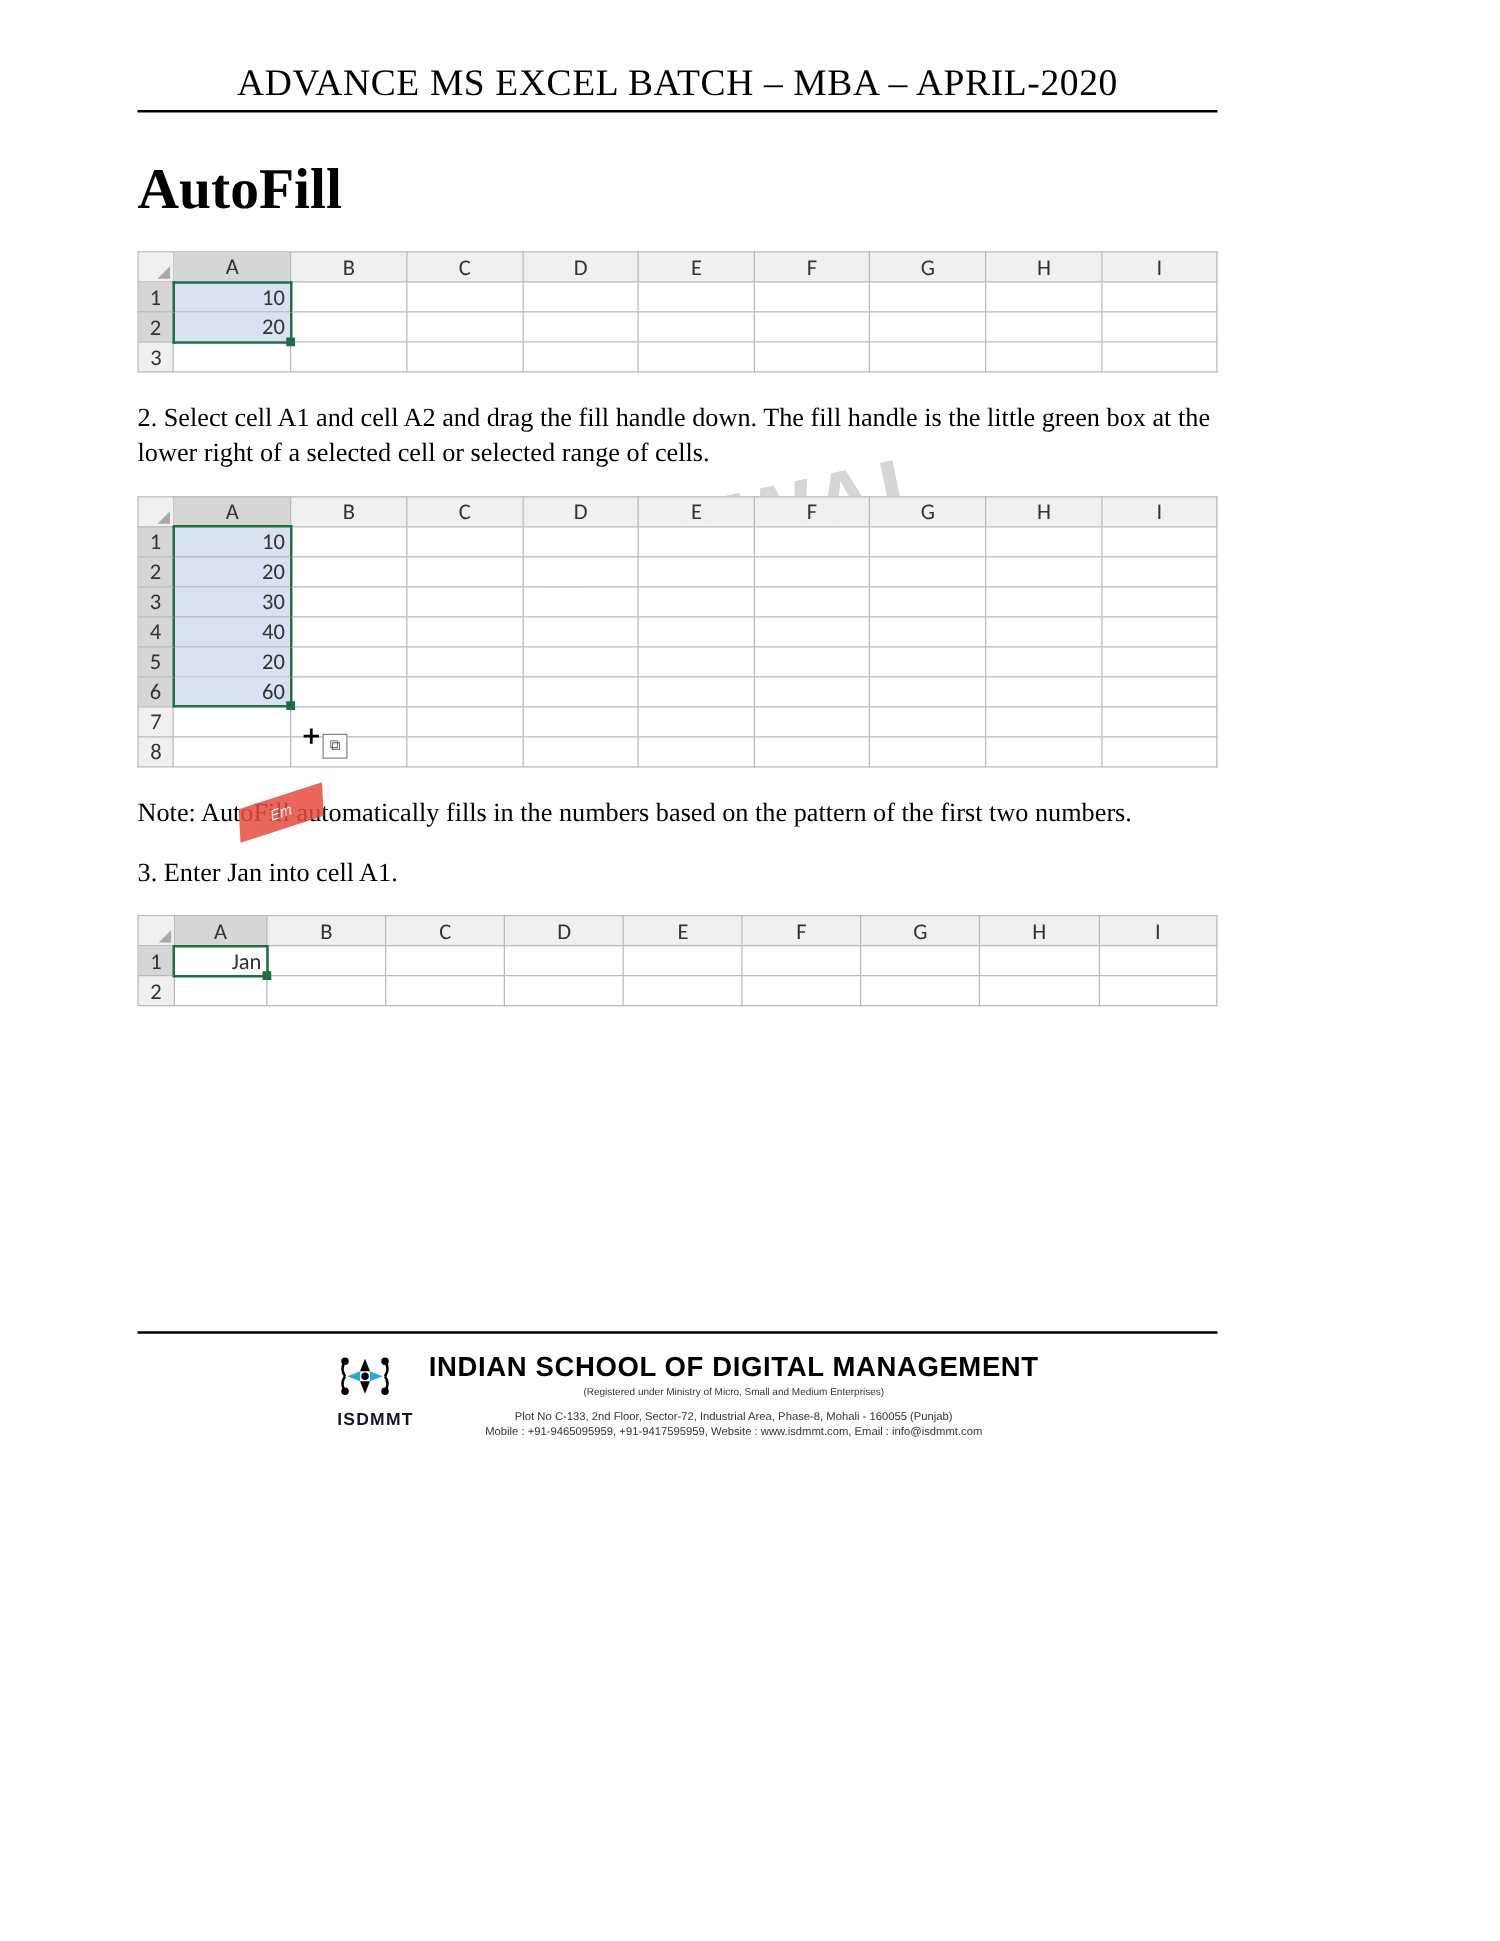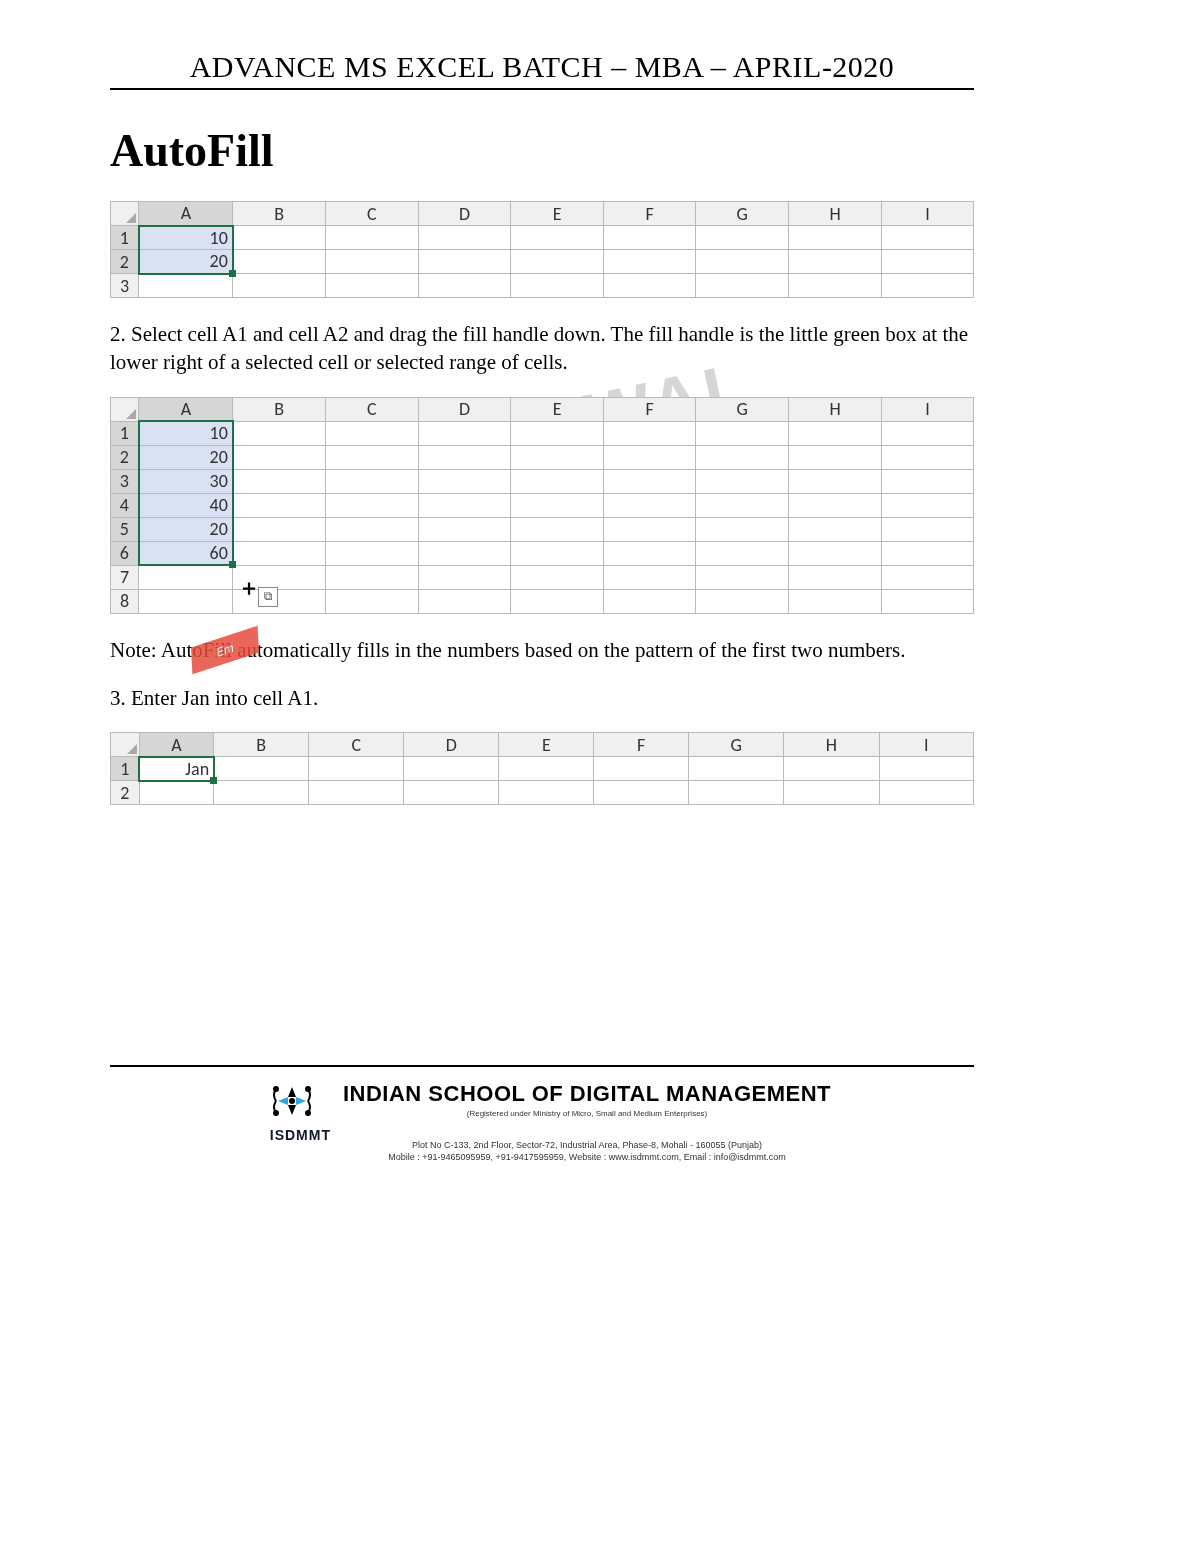--- a/index.html
+++ b/index.html
@@ -181,21 +181,21 @@
     margin-top:-2px;
   }
   .footer .small {
     font-size:8px;
     color:#333;
     margin-top:2px;
   }
   .footer .addr {
     font-size:9px;
     color:#333;
-    margin-top:22px;
+    margin-top:10px;
     line-height:1.3;
   }
 </style>
 </head>
 <body>
 
 <div class="page">
 
   <div class="header-line">ADVANCE MS EXCEL BATCH – MBA – APRIL-2020</div>
 

